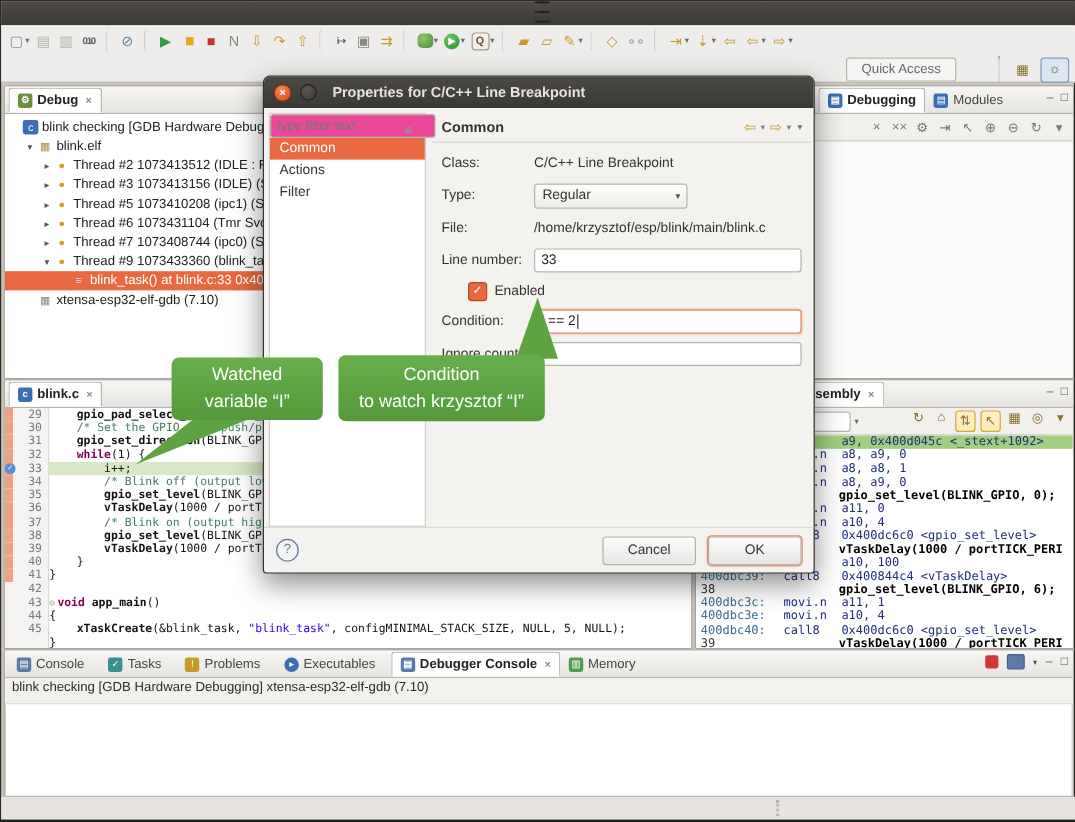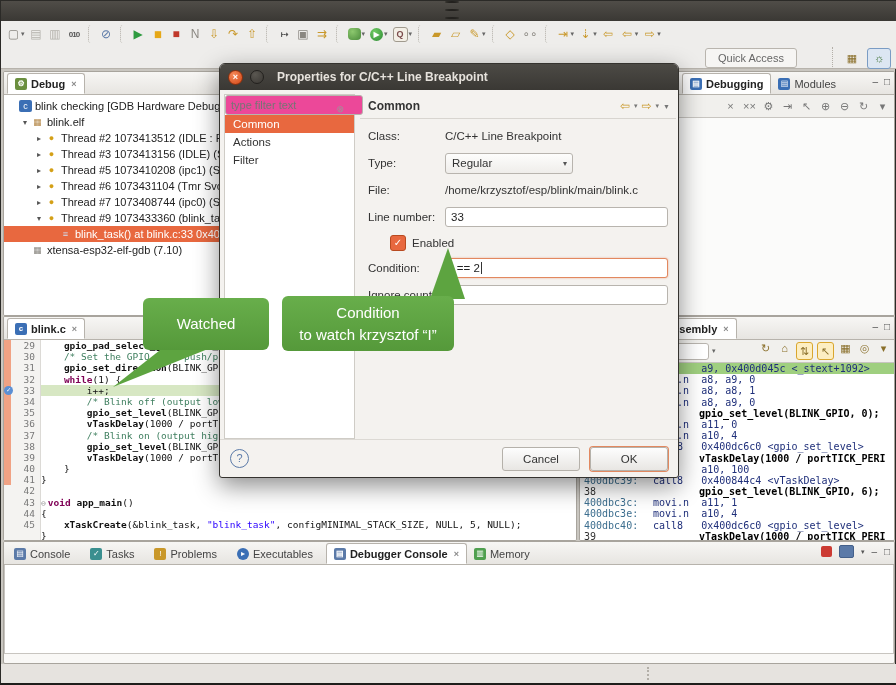--- a/index.html
+++ b/index.html
@@ -647,20 +647,21 @@
         <span class="tclose"></span>
       </span>
       </div>
     <div class="ctoolbar">
       <span class="chip-red"></span>
       <span class="chip-disp"></span>
       <span style="font-size:7px;">▾</span>
       <span>–</span>
       <span>□</span>
     </div>
+    <div class="cstatus">blink checking [GDB Hardware Debugging] xtensa-esp32-elf-gdb (7.10)</div>
     <div class="cbody">
         <div></div>
         <div></div>
         <div></div>
         <div></div>
         <div></div>
       </div>
   </div>
 
   <div class="bstrip"></div>
@@ -741,19 +742,20 @@
     </div>
   </div>
 
   <svg id="tails" width="896" height="685">
     <polygon points="163,346 212,346 112,386" fill="#5da440"></polygon>
     <polygon points="429,298 464,298 447,247" fill="#5da440"></polygon>
   </svg>
 
   <div class="callout" id="callout1">
     <div>Watched</div>
+    <div>variable “I”</div>
   </div>
   <div class="callout" id="callout2">
     <div>Condition</div>
     <div>to watch krzysztof “I”</div>
   </div>
 
 </div>
 
 </body></html>

